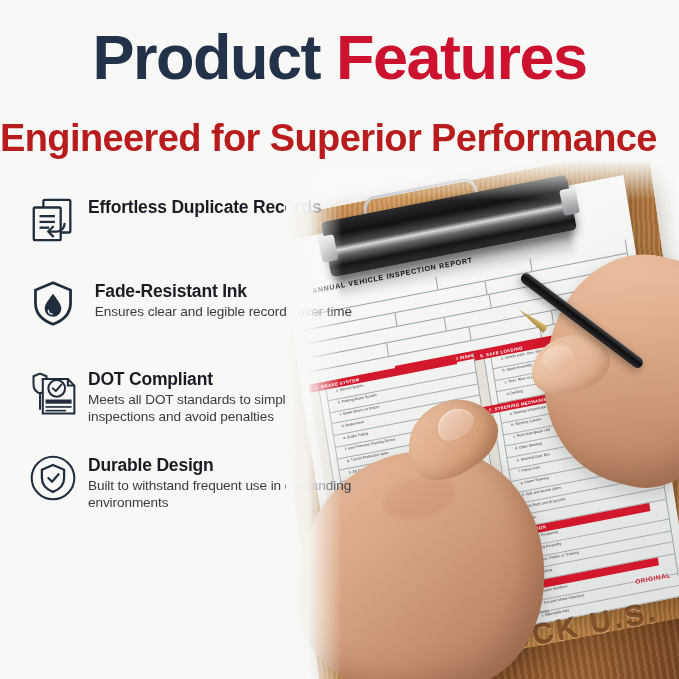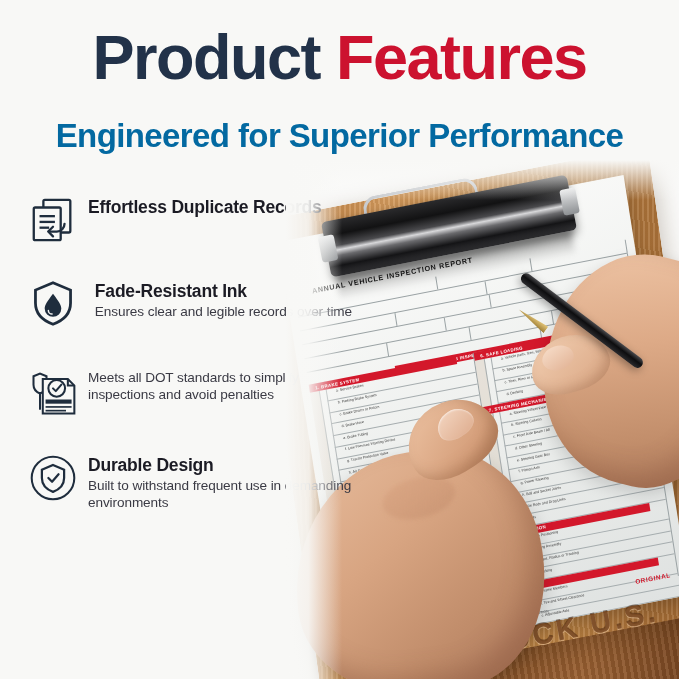--- a/index.html
+++ b/index.html
@@ -14,22 +14,22 @@
 
   
   .title-wrap{position:absolute;top:26px;left:0;width:679px;text-align:center;}
   .title{
     font-size:63px;line-height:1;font-weight:700;letter-spacing:-1.5px;
     white-space:nowrap;
   }
   .title .t-dark{color:#223249;}
   .title .t-red{color:#cc122f;}
   .subtitle{
-    position:absolute;top:117px;left:0;width:679px;text-align:center;
-    font-size:33px;font-weight:700;color:#0369a1;letter-spacing:-0.6px;
+    position:absolute;top:117px;left:0;width:679px;
+    font-size:38px;font-weight:700;color:#b91c1c;letter-spacing:-0.6px;
     white-space:nowrap;
   }
 
   
   .features{position:absolute;left:22px;top:193px;width:330px;z-index:6;}
   .feature{display:flex;align-items:flex-start;margin-bottom:17px;}
   .feat-icon{width:62px;min-width:62px;height:62px;display:flex;align-items:flex-start;justify-content:center;padding-top:2px;}
   .feat-text{padding-left:4px;padding-top:4px;}
   .feat-title{
     font-size:17.5px;font-weight:700;color:#1b1b24;margin:0 0 1px 0;
@@ -441,20 +441,21 @@
           <path d="M17 13 L44 13 l7 7 v30 H17 Z" fill="#f8f8f6"></path>
           <polyline points="44,13 44,20 51,20"></polyline>
           <circle cx="32" cy="23" r="9"></circle>
           <polyline points="28,23 31,26 37,19" stroke-linecap="round" stroke-linejoin="round"></polyline>
           <rect x="20" y="35" width="28" height="4.5" fill="#1f2d3d" stroke="none"></rect>
           <line x1="20" y1="43" x2="48" y2="43" stroke-width="1.8"></line>
           <line x1="20" y1="47" x2="42" y2="47" stroke-width="1.8"></line>
         </svg>
       </div>
       <div class="feat-text">
+        <p class="feat-title">DOT Compliant</p>
         <p class="feat-desc">Meets all DOT standards to simplify inspections and avoid penalties</p>
       </div>
     </div>
 
     <div class="feature f4">
       <div class="feat-icon">
         <svg width="50" height="50" viewBox="0 0 54 54" fill="none" stroke="#1f2d3d">
           <circle cx="27" cy="27" r="23" stroke-width="2.2"></circle>
           <path d="M27 13 L39 18 v9 c0 8-5.5 12.5-12 15 -6.5-2.5-12-7-12-15 V18 Z" stroke-width="2.4"></path>
           <polyline points="22,27 26,31 33,23" stroke-width="2.4" stroke-linecap="round" stroke-linejoin="round"></polyline>

